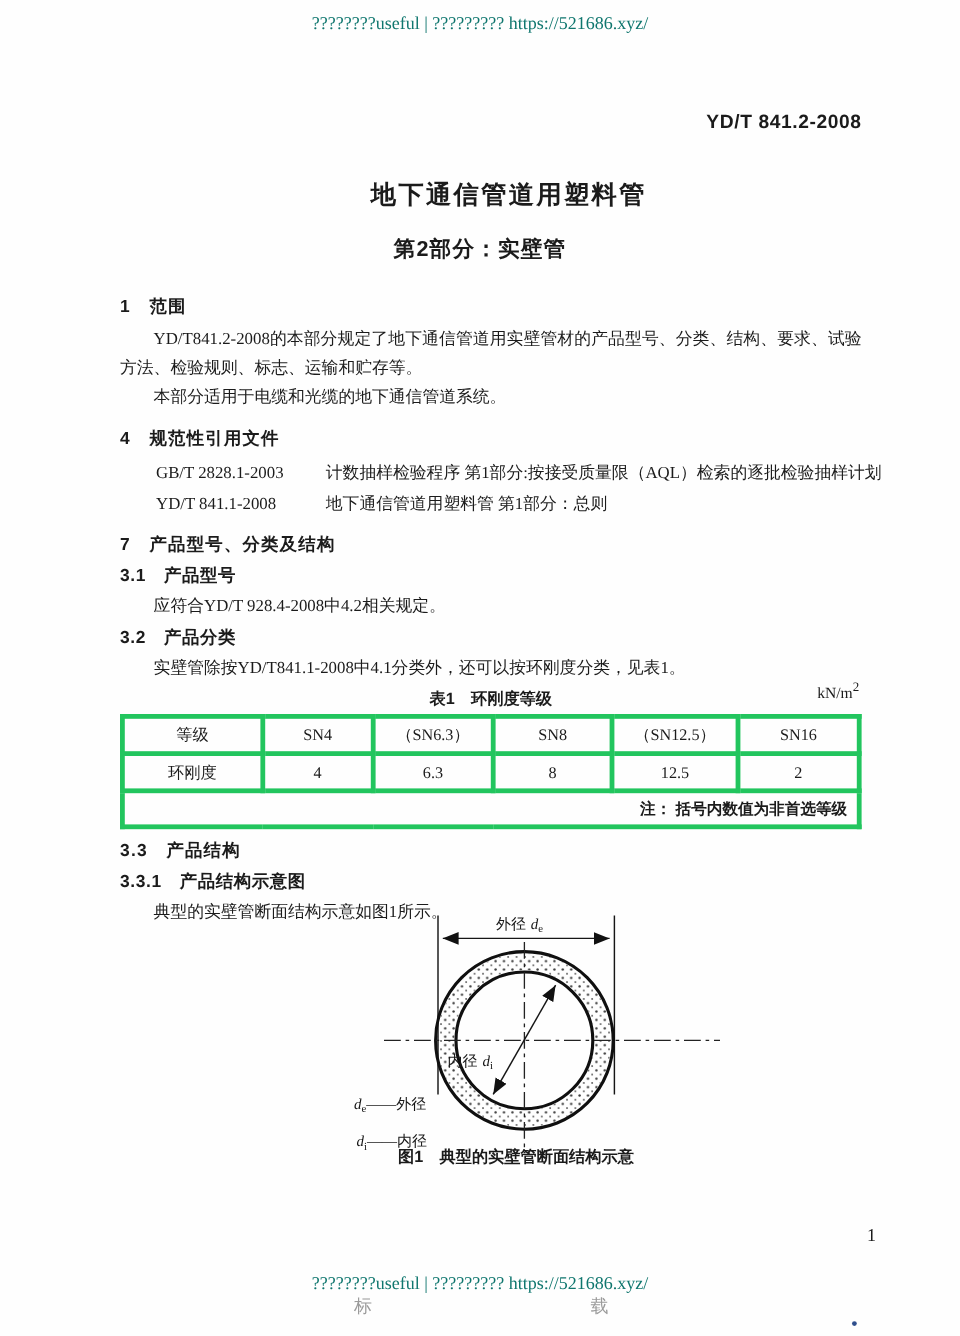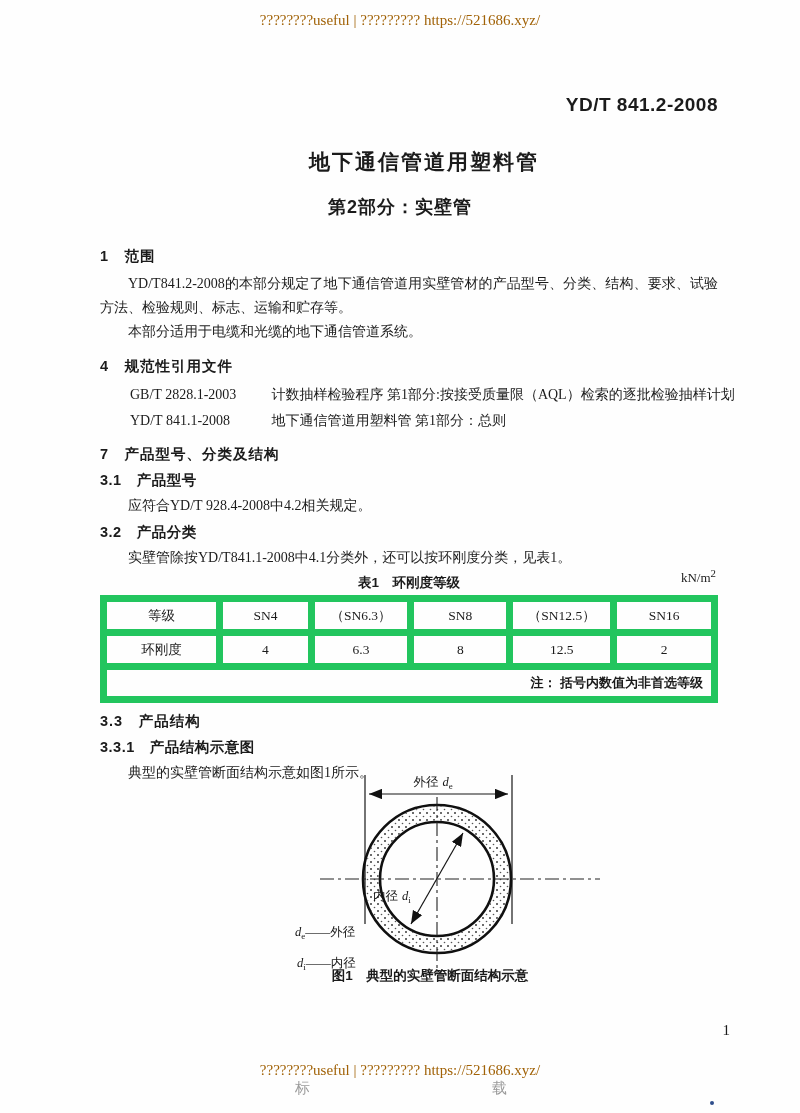--- a/index.html
+++ b/index.html
@@ -1,25 +1,25 @@
 <!DOCTYPE html>
 <html><head>
 <meta charset="utf-8">
 <style>
   html,body { margin:0; padding:0; }
   body {
     width:800px; height:1113px; position:relative; overflow:hidden;
     background:#fefefe; color:#1b1b1b;
     font-family:"Liberation Serif", serif;
   }
-  .link { color:#a16207; text-decoration:none; }
+  .link { color:#0f766e; text-decoration:none; }
   #header-link { position:absolute; top:12px; left:0; width:100%; text-align:center; font-size:15px; }
   #doc-number {
     position:absolute; top:94px; right:82px;
-    font-family:"Liberation Sans", sans-serif; font-weight:bold; font-size:19px; letter-spacing:.5px;
+    font-family:"Liberation Sans", sans-serif; font-weight:bold; font-size:16px; letter-spacing:.5px;
   }
   #title-line1 {
     position:absolute; top:148px; left:0; width:100%; text-align:center;
     font-family:"Liberation Sans", sans-serif; font-weight:bold; font-size:21px; letter-spacing:2px;padding-left:24px;
   }
   #title-line2 {
     position:absolute; top:195px; left:0; width:100%; text-align:center;
     font-family:"Liberation Sans", sans-serif; font-weight:bold; font-size:18px; letter-spacing:1px;
   }
   .content { position:absolute; left:100px; top:246px; width:618px; }
@@ -33,21 +33,21 @@
   .ref { font-size:14px; line-height:26px; padding-left:30px; white-space:nowrap; }
   .ref .code { display:inline-block; width:138px; }
   .cap-row { position:relative; height:18px; margin-top:4px; }
   .cap-center {
     position:absolute; left:0; right:0; text-align:center;
     font-family:"Liberation Sans", sans-serif; font-weight:bold; font-size:13.5px;
   }
   .cap-unit { position:absolute; right:2px; top:-7px; font-size:13px; }
   table.t1 { width:100%; border-collapse:collapse; border:2px solid #1f1f1f; margin-top:3px; }
   table.t1 td {
-    border:7px solid #22c55e; text-align:center;
+    border:4px solid #22c55e; text-align:center;
     font-size:13.5px; height:25px; padding:1px 4px;
   }
   table.t1 td.note-cell {
     text-align:right; font-family:"Liberation Sans", sans-serif; font-weight:bold;
     font-size:13px; padding:2px 8px; height:22px;
   }
   .fig-svg { display:block; margin:-16px 0 0 185px; }
   .fig-caption {
     width:580px; margin:-8px 0 0 40px; text-align:center;
     font-family:"Liberation Sans", sans-serif; font-weight:bold; font-size:13.5px;

